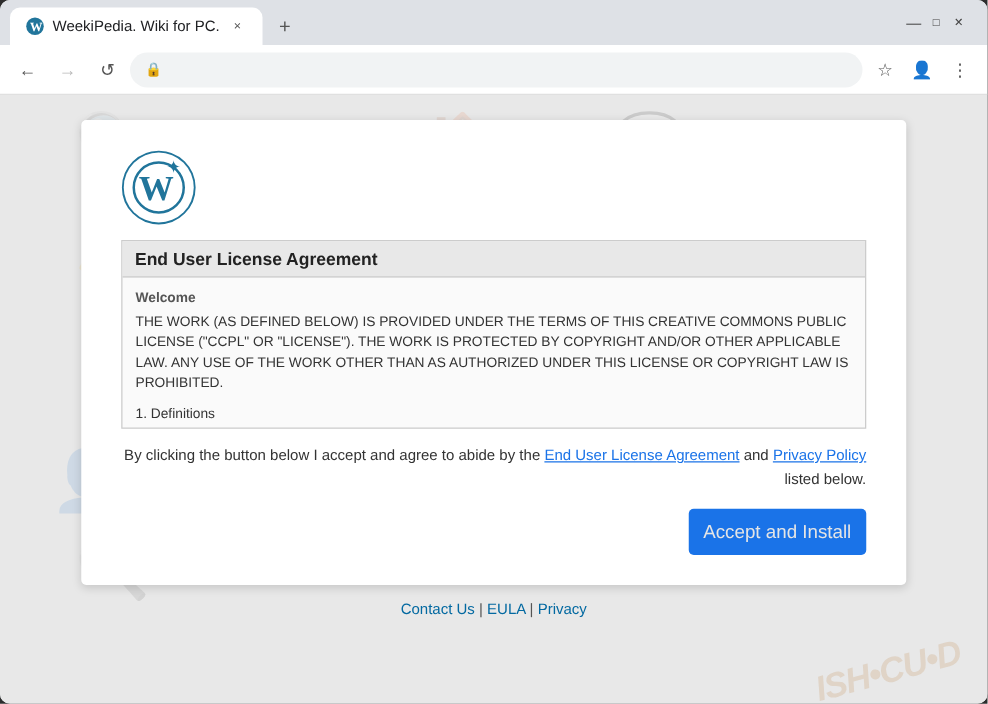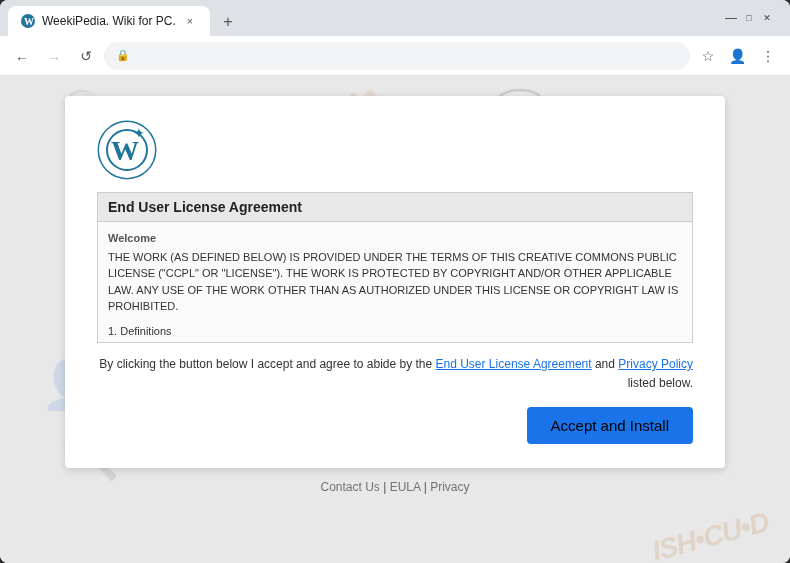--- a/index.html
+++ b/index.html
@@ -301,44 +301,44 @@
 
     .consent-link {
       color: #1a73e8;
       text-decoration: underline;
       cursor: pointer;
     }
 
     
     .accept-btn {
       background: #1a73e8;
-      color: #000000;
+      color: #e5e5e5;
       border: none;
       border-radius: 4px;
-      padding: 10px 24px;
+      padding: 10px 12px;
       font-size: 15px;
       cursor: pointer;
       float: right;
     }
 
     .btn-row {
       display: flex;
       justify-content: flex-end;
     }
 
     
     .page-footer {
       font-size: 12px;
       color: #555;
       margin-top: 12px;
       z-index: 1;
     }
 
     .footer-link {
-      color: #737373;
+      color: #0369a1;
       text-decoration: none;
       cursor: pointer;
     }
 
     
     .watermark {
       position: absolute;
       bottom: 10px;
       right: 20px;
       font-size: 28px;

